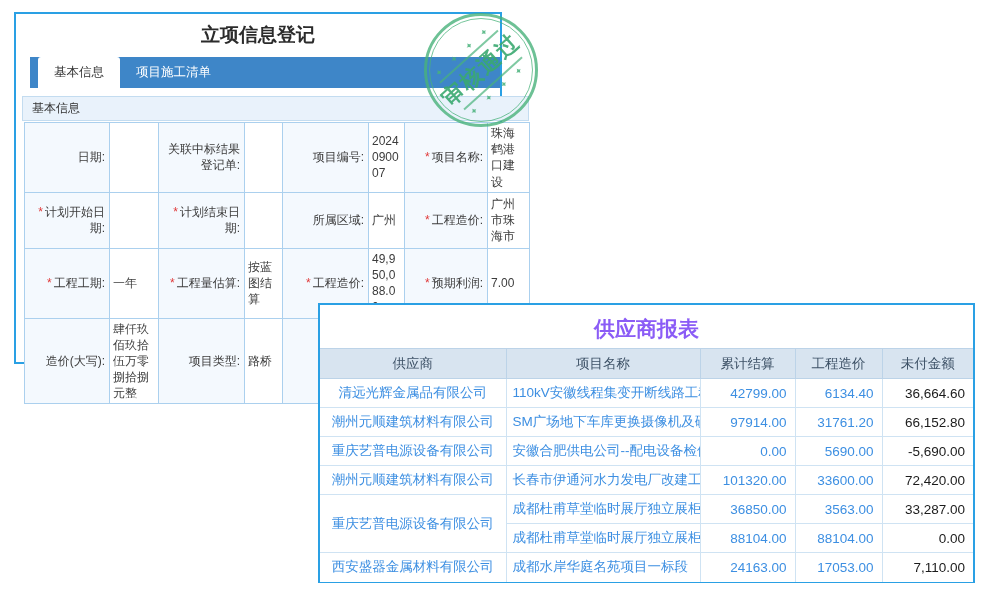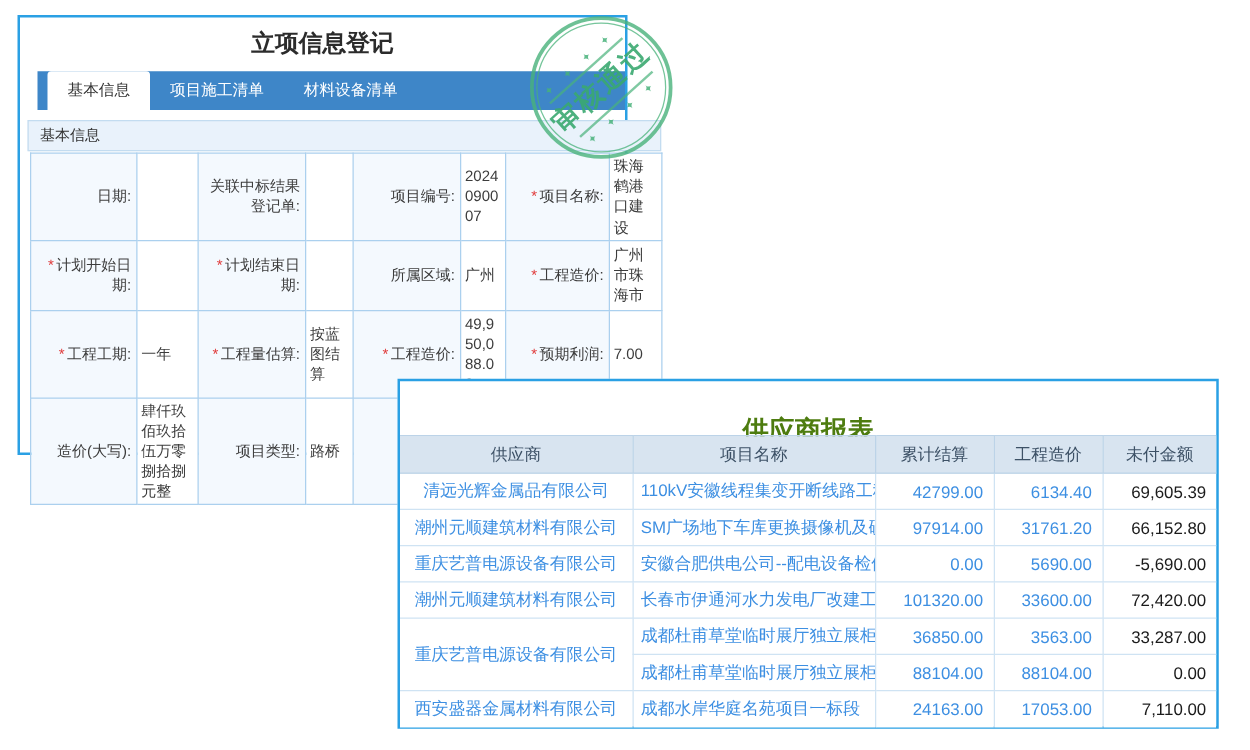--- a/index.html
+++ b/index.html
@@ -35,22 +35,22 @@
   .stamp-rot { position:absolute; inset:0; display:flex; flex-direction:column;
     align-items:center; justify-content:center; transform:rotate(-42deg);
     color:rgba(58,168,112,.9); }
   .stamp-text { font-size:22px; font-weight:bold; letter-spacing:2px; white-space:nowrap; }
   .stamp-line { width:78px; height:2px; background:rgba(72,178,122,.7); margin:2px 0; }
   .stamp-stars { font-size:9px; letter-spacing:5px; line-height:10px; color:rgba(72,178,122,.85); white-space:nowrap; }
 
   
   .panel2 { position:absolute; left:318px; top:303px; width:657px; height:280px;
     background:#fff; border:2px solid #2aa0e4; z-index:10; }
-  .p2-title { position:absolute; left:0; top:25px; width:100%; text-align:center;
-    font-size:21px; font-weight:bold; color:#4d7c0f; }
+  .p2-title { position:absolute; left:0; top:10px; width:100%; text-align:center;
+    font-size:21px; font-weight:bold; color:#8b5cf6; }
   .report-table { position:absolute; left:0; top:43px; width:653px;
     border-collapse:collapse; table-layout:fixed; font-size:13.5px; }
   .report-table th { background:#d8e4f0; color:#3d5166; font-weight:normal;
     height:30px; text-align:center; border:1px solid #bcd3e8; border-left:none; }
   .report-table th:last-child { border-right:none; }
   .report-table td { height:29px; background:#fff; border:1px solid #cfe3f3;
     border-left:none; white-space:nowrap; overflow:hidden; }
   .report-table td:last-child { border-right:none; }
   .report-table tr:last-child td { border-bottom:none; }
   td.supplier { text-align:center; color:#3d8fe2; cursor:pointer; }
@@ -60,21 +60,20 @@
 </style>
 </head>
 <body>
 
 <div class="panel1">
   <div class="p1-title">立项信息登记</div>
 
   <div class="tabbar">
     <div class="tab active">基本信息</div>
     <div class="tab">项目施工清单</div>
-    <div class="tab">材料设备清单</div>
   </div>
 
   <div class="section-bar">基本信息</div>
 
   <table class="form-table">
     <colgroup>
       <col style="width:85px">
         <col style="width:49px">
         <col style="width:86px">
         <col style="width:38px">
@@ -157,21 +156,21 @@
         <th>工程造价</th>
         <th>未付金额</th>
       </tr>
     </thead>
     <tbody>
       <tr>
         <td class="supplier">清远光辉金属品有限公司</td>
         <td class="proj">110kV安徽线程集变开断线路工程</td>
         <td class="num">42799.00</td>
         <td class="num">6134.40</td>
-        <td class="unpaid">69,605.39</td>
+        <td class="unpaid">36,664.60</td>
       </tr>
       <tr>
         <td class="supplier">潮州元顺建筑材料有限公司</td>
         <td class="proj">SM广场地下车库更换摄像机及硬盘</td>
         <td class="num">97914.00</td>
         <td class="num">31761.20</td>
         <td class="unpaid">66,152.80</td>
       </tr>
       <tr>
         <td class="supplier">重庆艺普电源设备有限公司</td>

